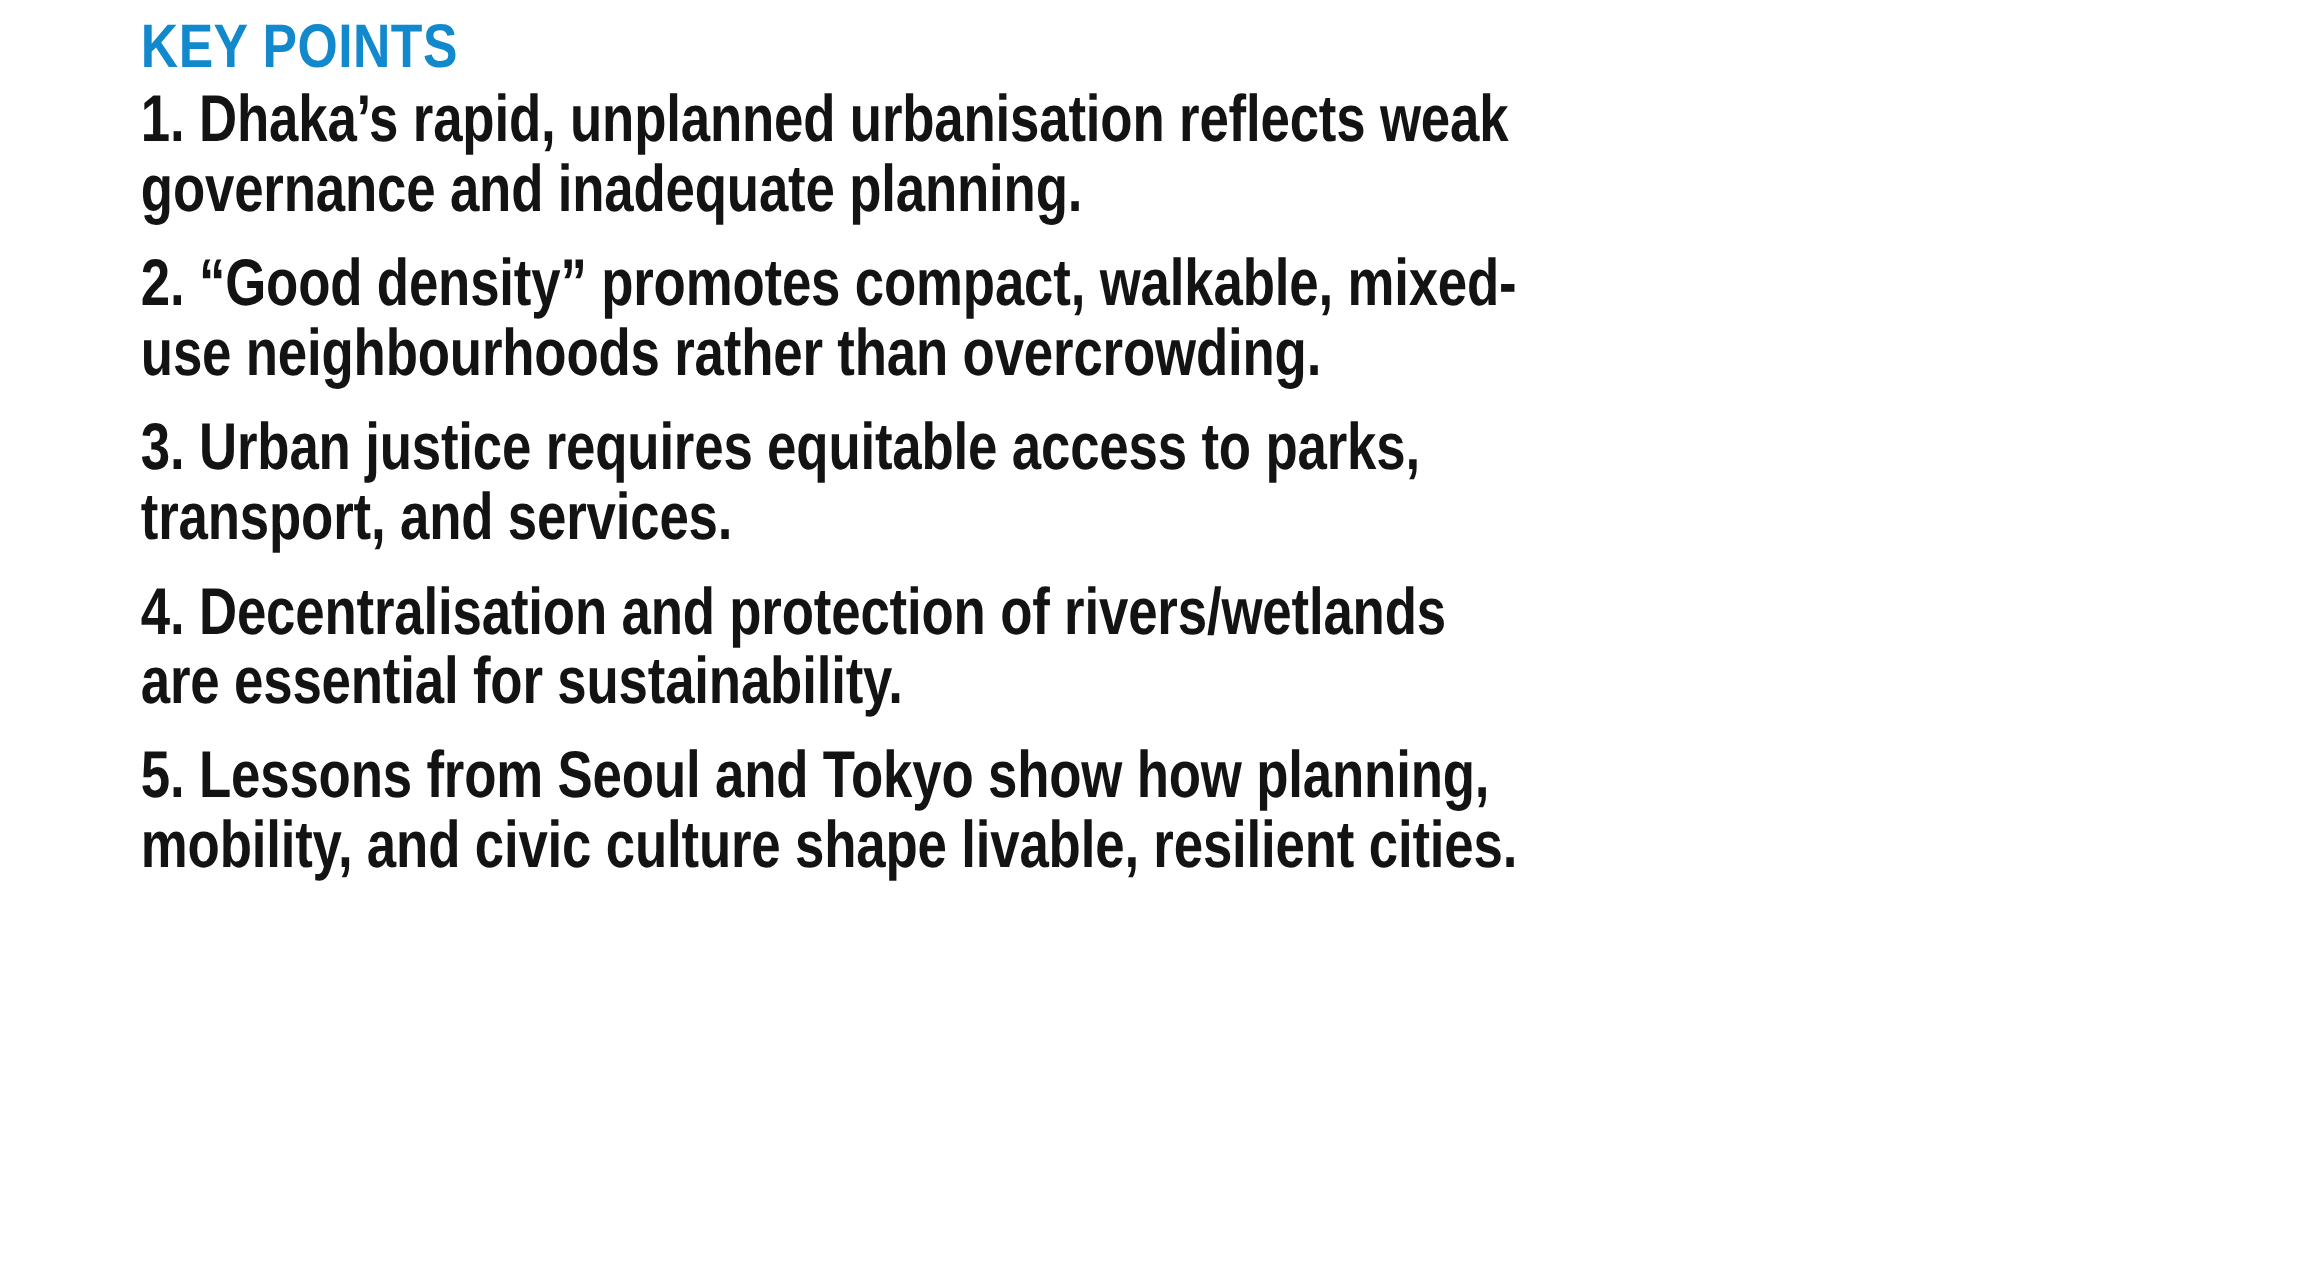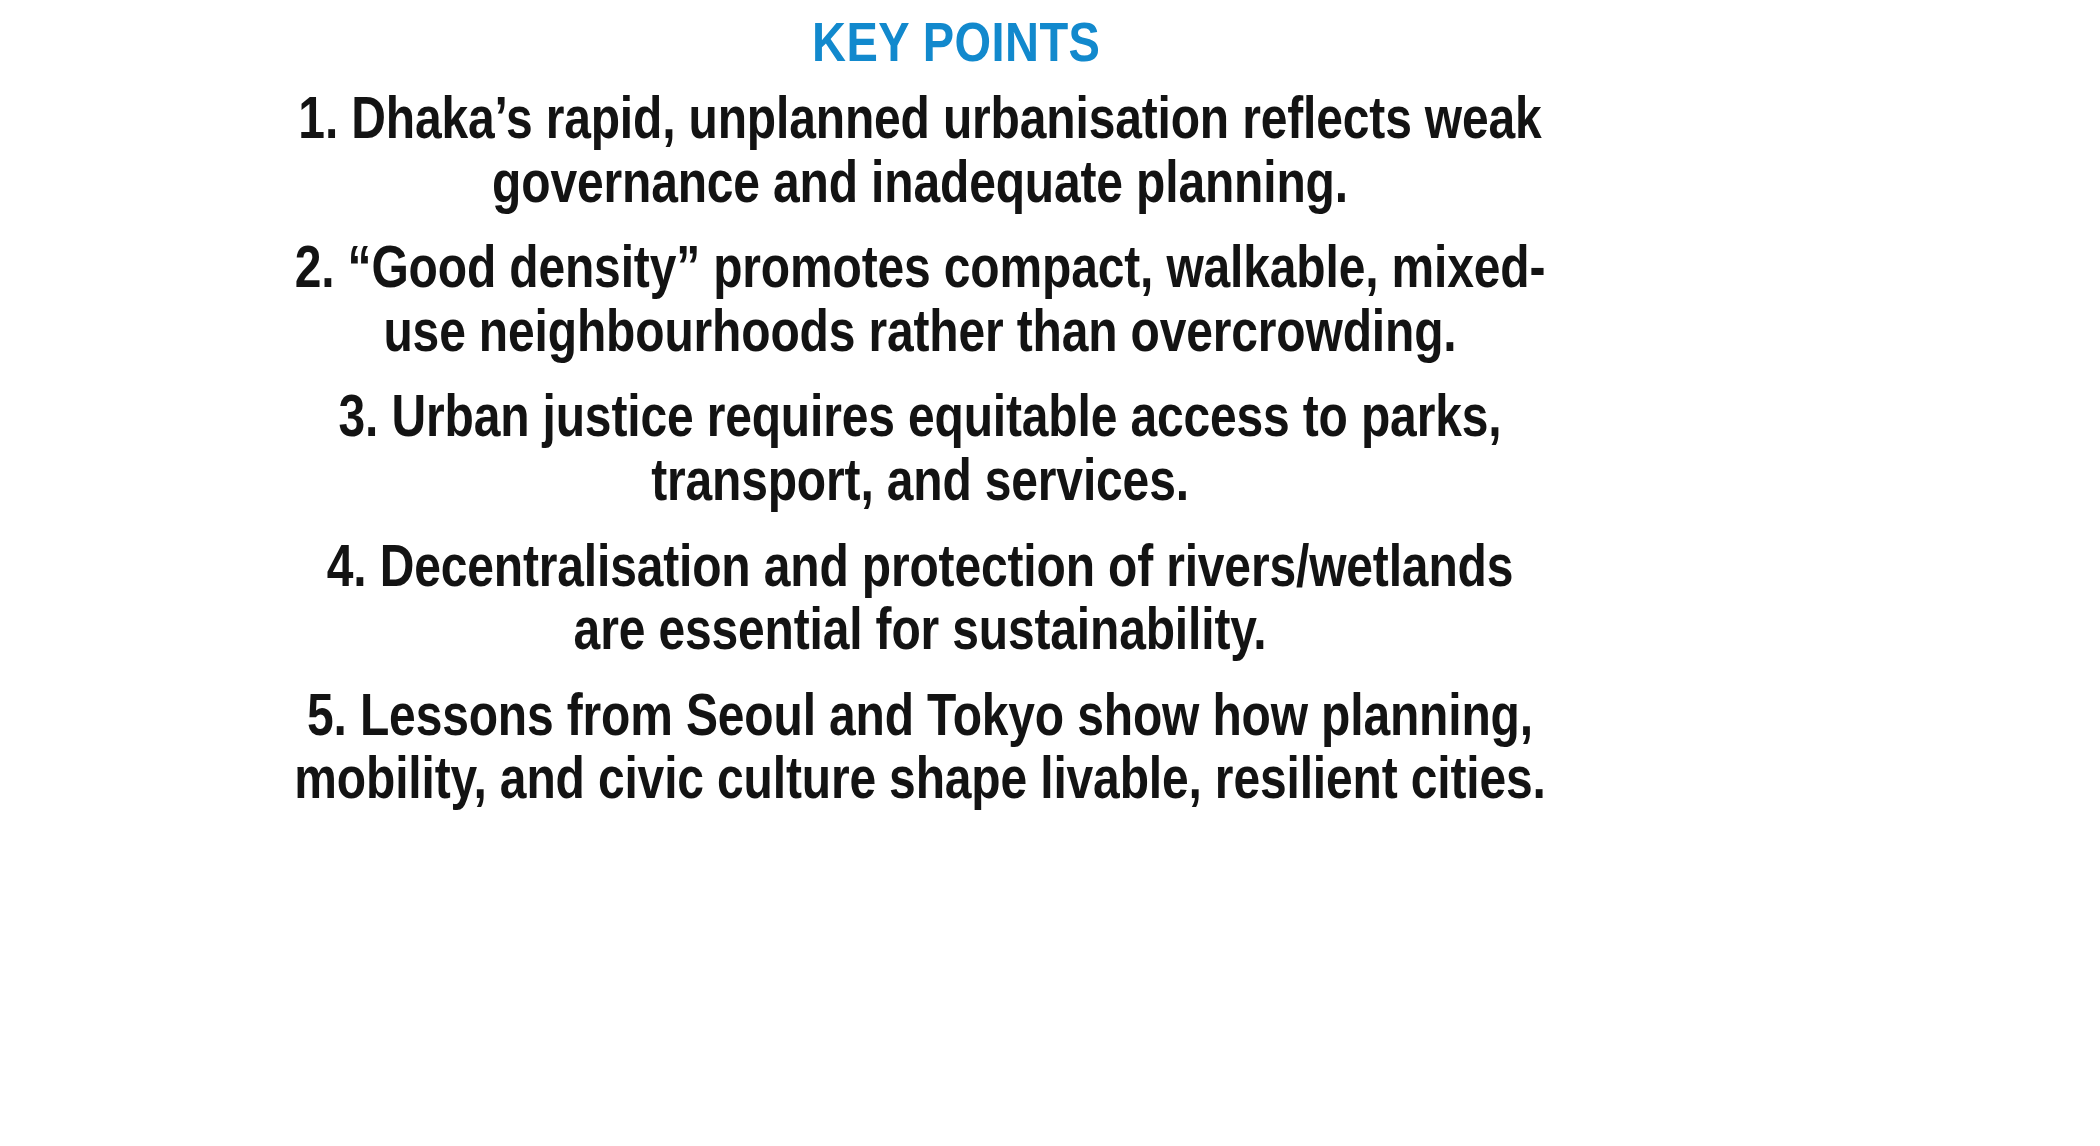--- a/index.html
+++ b/index.html
@@ -16,40 +16,39 @@
 
   #keypoints-panel {
     position: absolute;
     left: 0;
     top: 0;
     width: 2100px;
     height: 1146px;
     background: #ffffff;
     box-sizing: border-box;
     padding: 14px 0 0 0;
-    text-align: center;
   }
 
   #keypoints-heading {
     margin: 0 0 6px 128px;
     color: #1289cd;
     font-size: 56px;
     line-height: 1.0;
     font-weight: 700;
     letter-spacing: 0.5px;
     text-transform: uppercase;
     transform: scaleX(0.84);
     transform-origin: left center;
     white-space: nowrap;
     font-family: "Liberation Sans", "DejaVu Sans", sans-serif;
   }
 
   #keypoints-list {
     list-style: none;
-    margin: 16px;
+    margin: 0;
     padding: 0;
   }
 
   .keypoint-item {
     margin: 0 0 0 128px;
     padding: 0;
     color: #131313;
     font-size: 60px;
     font-weight: 600;
     line-height: 1.06;

